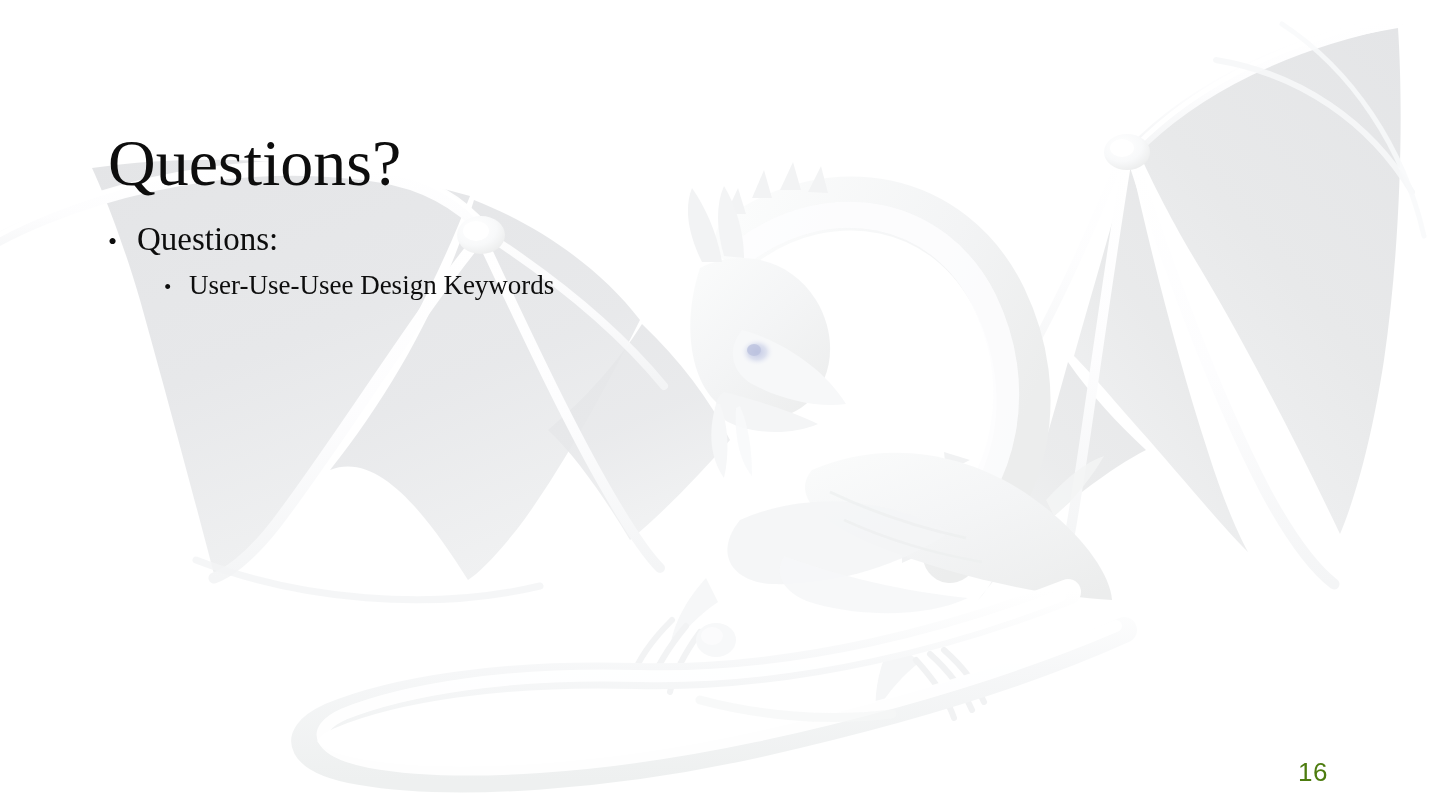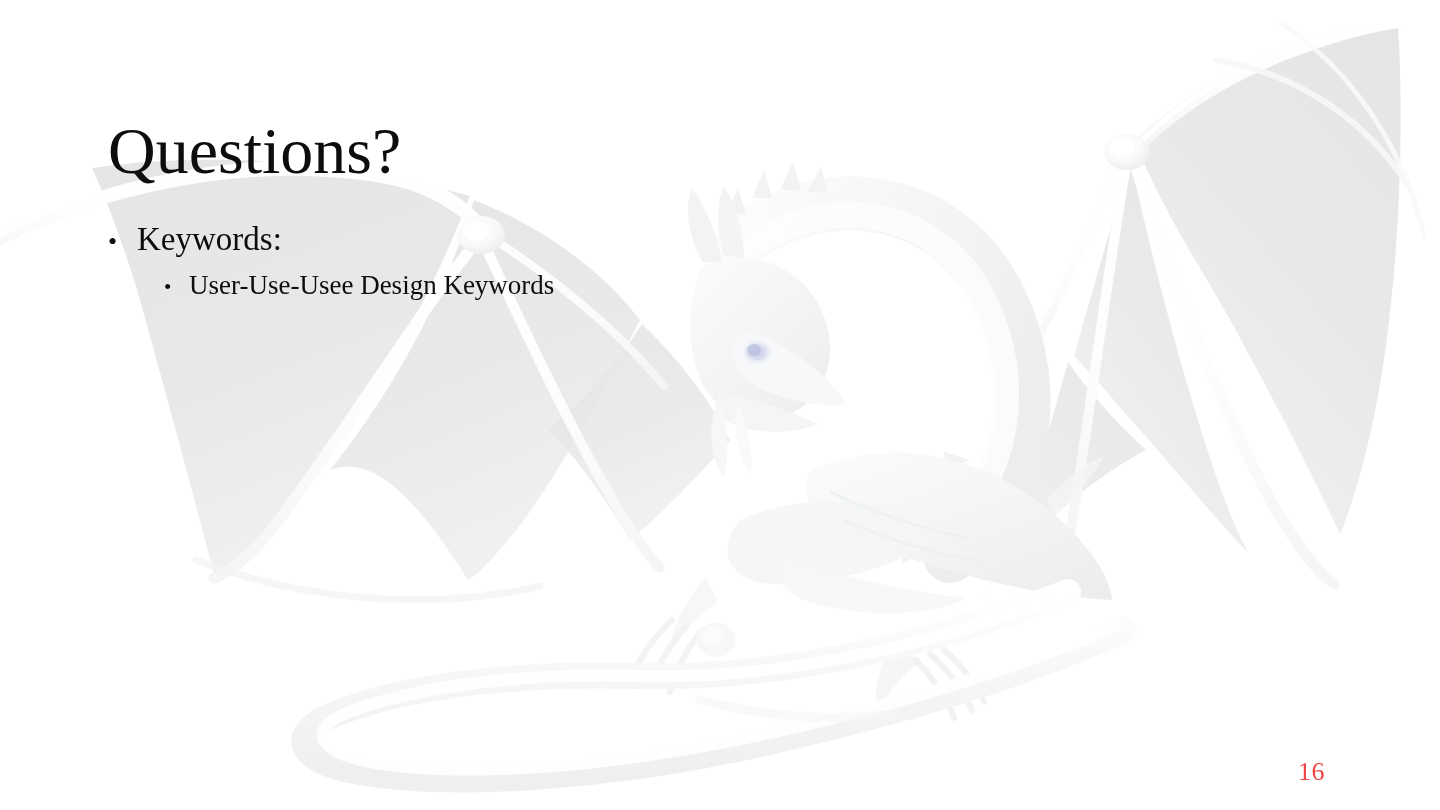--- a/index.html
+++ b/index.html
@@ -37,21 +37,21 @@
     left: 0;
     top: 0;
     width: 1440px;
     height: 810px;
     z-index: 2;
   }
 
   #slide-title {
     position: absolute;
     left: 108px;
-    top: 72px;
+    top: 84px;
     font-family: "Liberation Serif", "DejaVu Serif", serif;
     font-size: 66px;
     line-height: 1.06;
     font-weight: normal;
     color: #0d0d0d;
     letter-spacing: 0px;
     white-space: nowrap;
   }
 
   #body-list {
@@ -98,23 +98,23 @@
 
   .bullet-text {
     flex: 0 1 auto;
     white-space: nowrap;
   }
 
   #page-number {
     position: absolute;
     left: 1298px;
     top: 757px;
-    font-family: Liberation Serif, serif;
+    font-family: Liberation Sans, sans-serif;
     font-size: 26px;
-    color: #ef4444;
+    color: #4d7c0f;
     letter-spacing: 0.5px;
   }
 </style>
 </head>
 <body>
 
 <div id="slide">
 
   <svg id="dragon-watermark" viewBox="0 0 1440 810" aria-hidden="true">
     <defs>
@@ -282,21 +282,21 @@
     </g>
   </svg>
 
   <div id="content-layer">
 
     <h1 id="slide-title">Questions?</h1>
 
     <ul id="body-list">
       <li class="bullet-row level-1">
         <span class="bullet-glyph">•</span>
-        <span class="bullet-text">Keywords:</span>
+        <span class="bullet-text">Questions:</span>
       </li>
       <li class="bullet-row level-2">
         <span class="bullet-glyph">•</span>
         <span class="bullet-text">User-Use-Usee Design Keywords</span>
       </li>
     </ul>
 
     <div id="page-number">16</div>
 
   </div>

